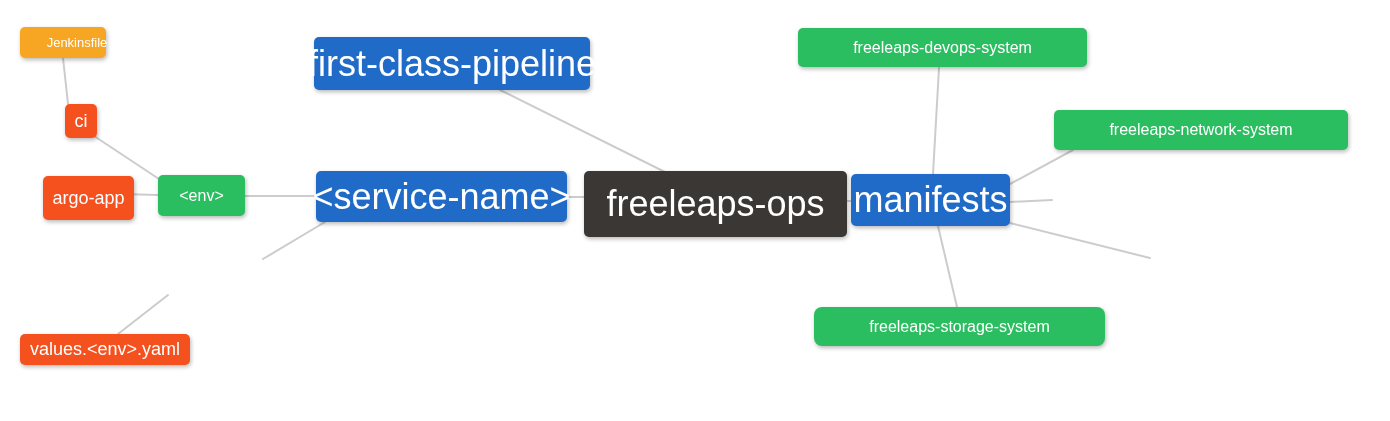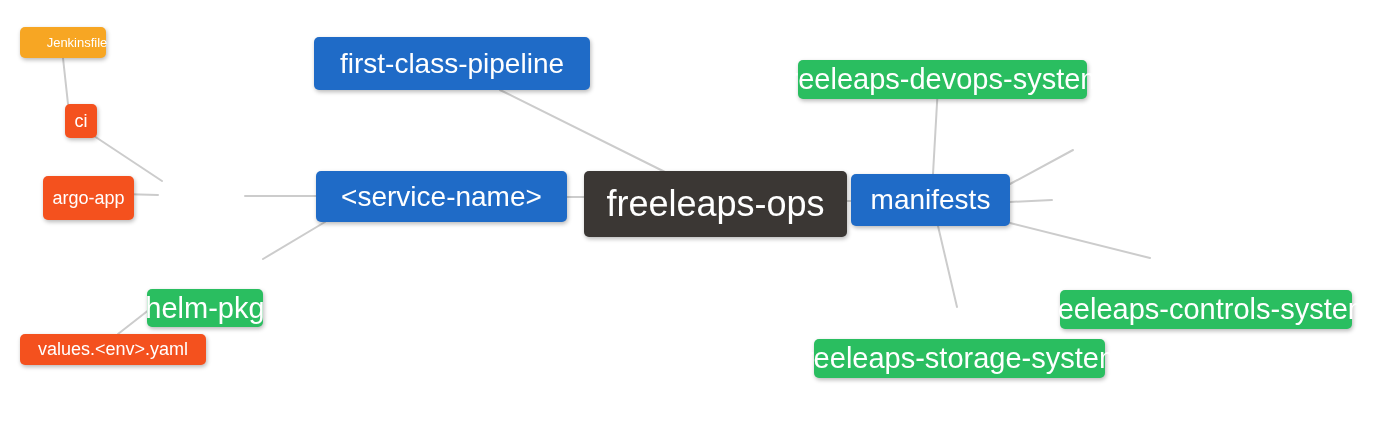--- a/index.html
+++ b/index.html
@@ -33,40 +33,40 @@
     cursor: default;
     box-sizing: border-box;
   }
   .c-dark   { background: #3b3734; }
   .c-blue   { background: #1f6bc7; }
   .c-green  { background: #2abe60; }
   .c-orange { background: #f7a623; }
   .c-red    { background: #f4511e; margin-left: 12px; }
 
   .lv-root { font-size: 36px; }
-  .lv2 { font-size: 28px; }
-  .lv3 { font-size: 29px; margin-top: 32px; }
+  .lv2 { font-size: 36px; }
+  .lv3 { font-size: 16px; }
   .lv4 { font-size: 18px; }
   .lv5 { font-size: 13px; }
 
   .n-jenkinsfile { left: 20px;   top: 27px;  width: 86px;  height: 31px; padding-left: 28px; }
   .n-ci          { left: 53px;   top: 104px; width: 32px;  height: 34px; }
   .n-argo-app    { left: 31px;   top: 176px; width: 91px;  height: 44px; }
   .n-env         { left: 158px;  top: 175px; width: 87px;  height: 41px; }
   .n-helm-pkg    { left: 147px;  top: 257px; width: 116px; height: 38px; }
-  .n-values      { left: 8px;    top: 334px; width: 186px; height: 31px; }
+  .n-values      { left: 8px;    top: 334px; width: 170px; height: 31px; }
   .n-pipeline    { left: 314px;  top: 37px;  width: 276px; height: 53px; }
   .n-service     { left: 316px;  top: 171px; width: 251px; height: 51px; }
   .n-ops         { left: 584px;  top: 171px; width: 263px; height: 66px; }
   .n-manifests   { left: 851px;  top: 174px; width: 159px; height: 52px; }
   .n-devops      { left: 798px;  top: 28px;  width: 289px; height: 39px; }
   .n-network     { left: 1054px; top: 110px; width: 294px; height: 40px; }
   .n-monitoring  { left: 1052px; top: 186px; width: 321px; height: 38px; }
   .n-controls    { left: 1060px; top: 258px; width: 292px; height: 39px; }
-  .n-storage     { left: 814px;  top: 307px; width: 291px; height: 39px; }
+  .n-storage     { left: 814px;  top: 307px; width: 291px; height: 39px; border-radius: 8px; }
 </style>
 </head>
 <body>
 
 <div class="canvas">
 
   <svg class="edges" viewBox="0 0 1390 421">
     <line x1="63" y1="58" x2="68" y2="104"></line>
     <line x1="85" y1="130" x2="162" y2="181"></line>
     <line x1="122" y1="194" x2="158" y2="195"></line>
@@ -82,34 +82,34 @@
     <line x1="1010" y1="223" x2="1150" y2="258"></line>
     <line x1="938" y1="226" x2="957" y2="307"></line>
   </svg>
 
   <div class="node c-orange lv5 n-jenkinsfile">Jenkinsfile</div>
 
   <div class="node c-red lv4 n-ci">ci</div>
 
   <div class="node c-red lv4 n-argo-app">argo-app</div>
 
+  <div class="node c-green lv3 n-env">&lt;env&gt;</div>
 
-  <div class="node c-green lv3 n-helm-pkg">helm-pkg</div>
 
   <div class="node c-red lv4 n-values">values.&lt;env&gt;.yaml</div>
 
   <div class="node c-blue lv2 n-pipeline">first-class-pipeline</div>
 
   <div class="node c-blue lv2 n-service">&lt;service-name&gt;</div>
 
   <div class="node c-dark lv-root n-ops">freeleaps-ops</div>
 
   <div class="node c-blue lv2 n-manifests">manifests</div>
 
   <div class="node c-green lv3 n-devops">freeleaps-devops-system</div>
 
+  <div class="node c-green lv3 n-network">freeleaps-network-system</div>
 
 
-  <div class="node c-green lv3 n-controls">freeleaps-controls-system</div>
 
   <div class="node c-green lv3 n-storage">freeleaps-storage-system</div>
 
 </div>
 
 </body></html>

